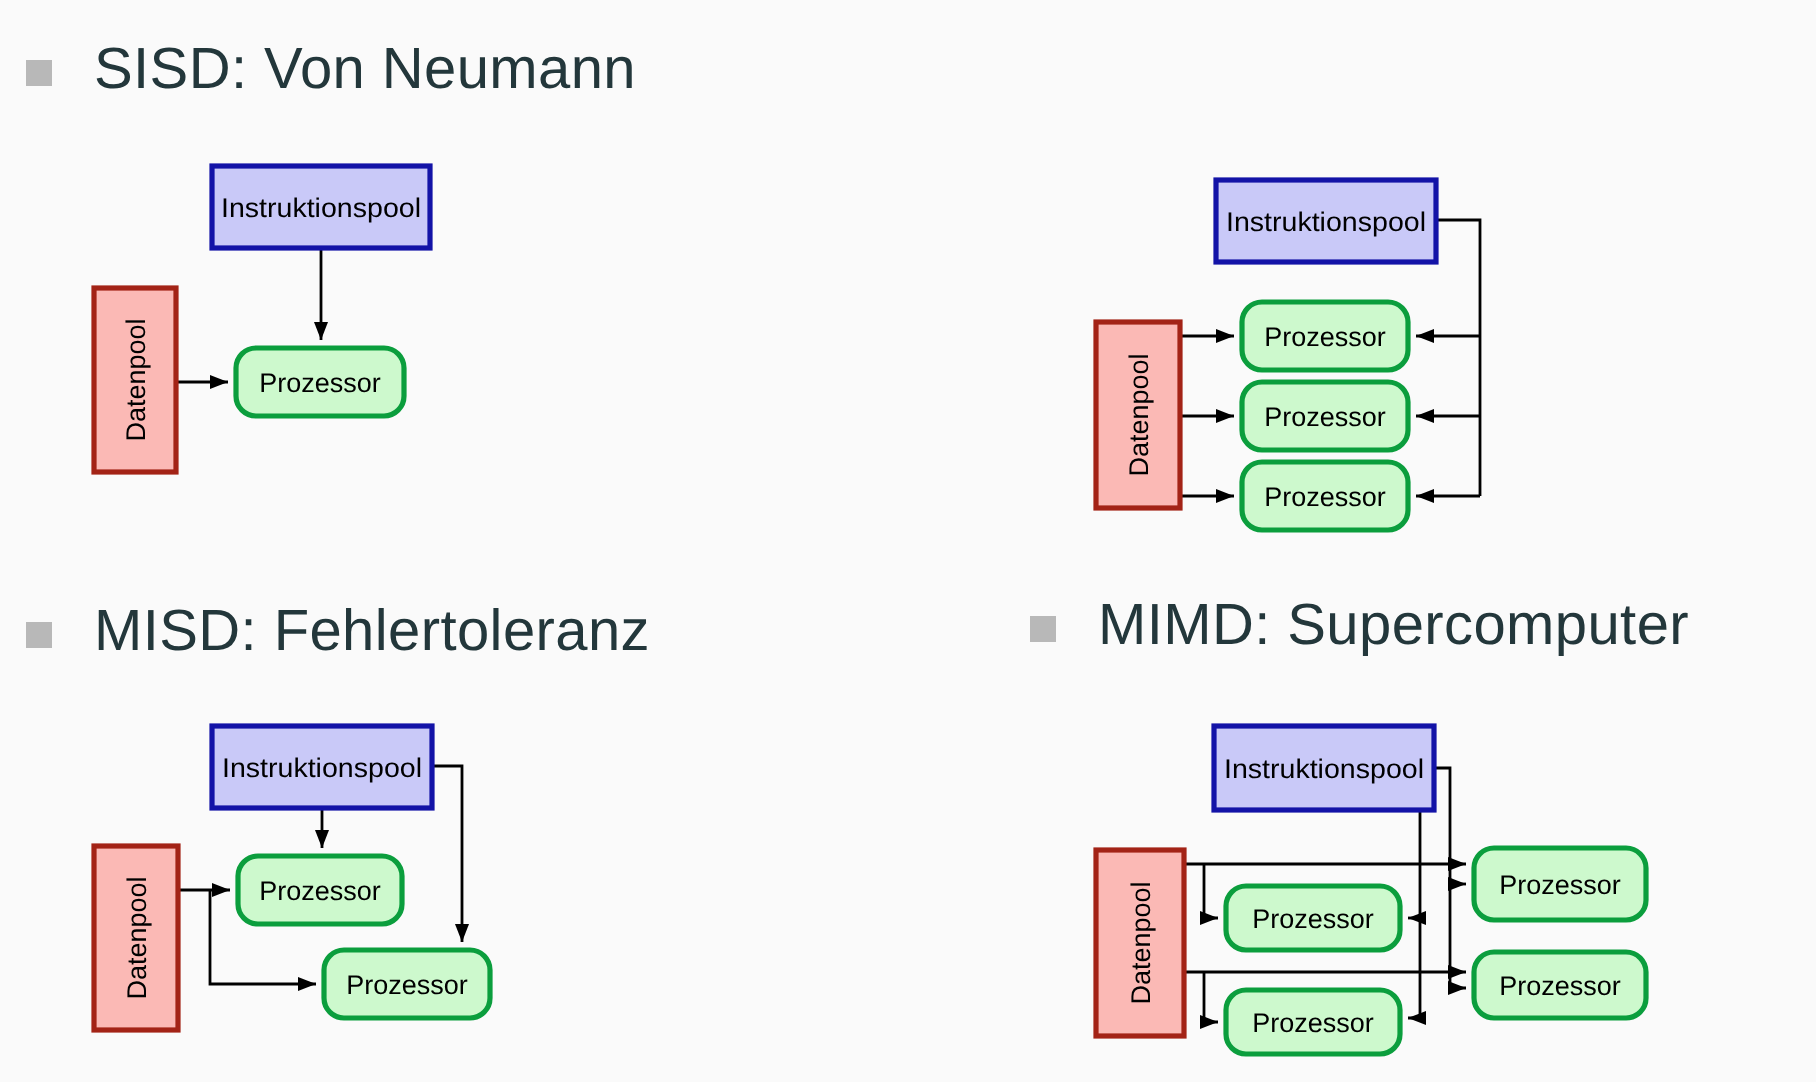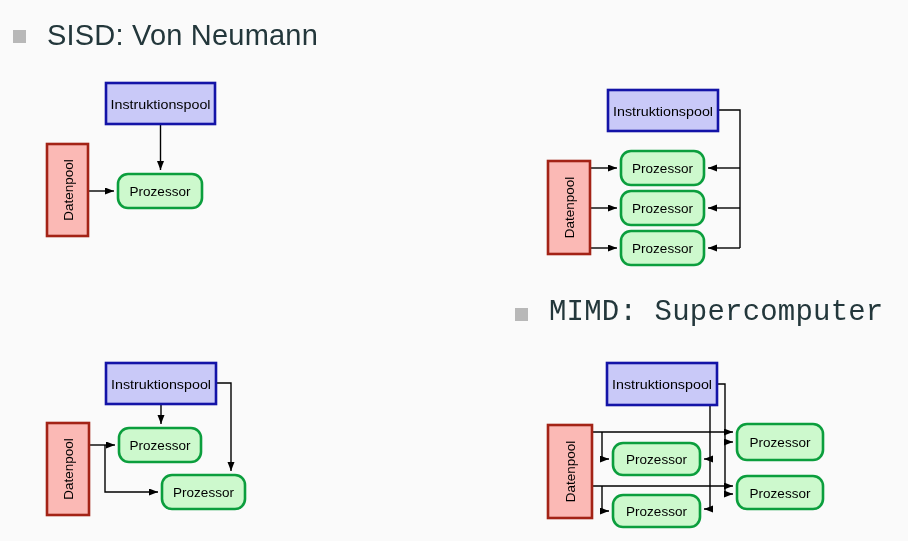--- a/index.html
+++ b/index.html
@@ -24,21 +24,25 @@
 </style>
 </head>
 <body>
 
 <div class="page">
 
   <div class="slide-title" style="left:13px; top:17px;">
     <span class="bullet"></span>
     <span>SISD: Von Neumann</span>
   </div>
-  <div class="slide-title" style="left:515px; top:295px;font-family:Liberation Mono, monospace;">
+  <div class="slide-title" style="left:13px; top:298px;">
+    <span class="bullet"></span>
+    <span>MISD: Fehlertoleranz</span>
+  </div>
+  <div class="slide-title" style="left:515px; top:295px;">
     <span class="bullet"></span>
     <span>MIMD: Supercomputer</span>
   </div>
 
   <svg class="diagram" width="908" height="541" viewBox="0 0 908 541">
     <defs>
       <marker id="ah" markerUnits="userSpaceOnUse" markerWidth="10" markerHeight="8" refX="9" refY="3.5" orient="auto">
         <path d="M0,0 L9,3.5 L0,7 Z" fill="#000000"></path>
       </marker>
     </defs>

